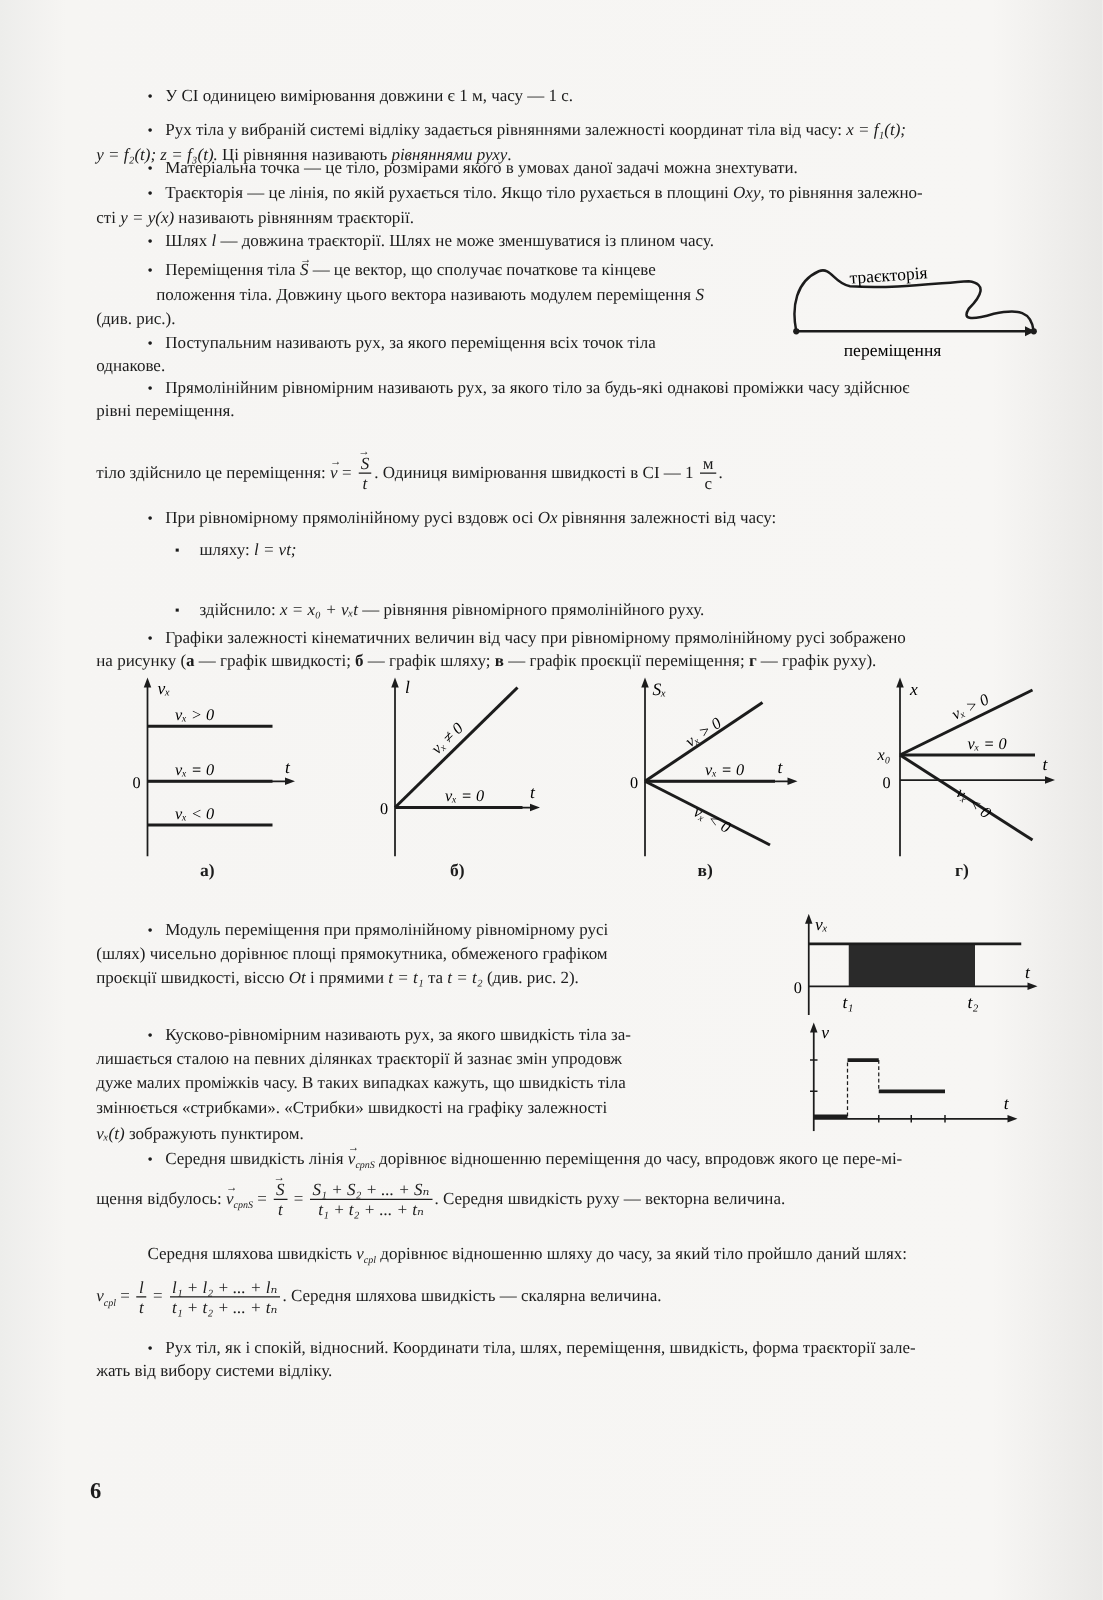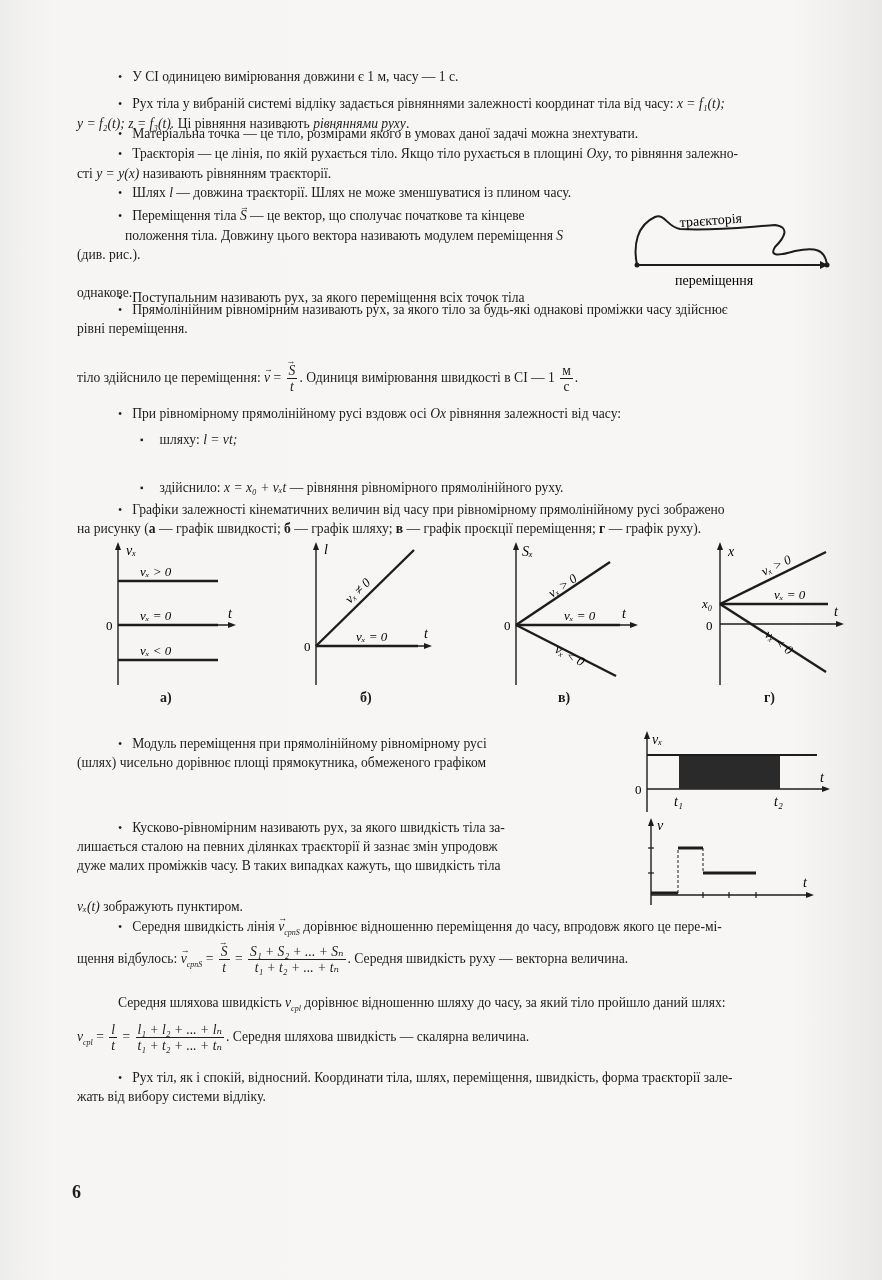--- a/index.html
+++ b/index.html
@@ -33,21 +33,21 @@
 
   <div class="ln bul" style="left:118px;top:144px;"><span>Траєкторія — це лінія, по якій рухається тіло. Якщо тіло рухається в площині </span><i>Oxy</i><span>, то рівняння залежно-</span></div>
   <div class="ln" style="left:77px;top:164px;"><span>сті </span><i>y = y(x)</i><span> називають рівнянням траєкторії.</span></div>
 
   <div class="ln bul" style="left:118px;top:183px;"><span>Шлях </span><i>l</i><span> — довжина траєкторії. Шлях не може зменшуватися із плином часу.</span></div>
 
   <div class="ln bul" style="left:118px;top:206px;"><span>Переміщення тіла </span><i class="vec">S</i><span> — це вектор, що сполучає початкове та кінцеве</span></div>
   <div class="ln" style="left:77px;top:226px;margin-left:48px;"><span>положення тіла. Довжину цього вектора називають модулем переміщення </span><i>S</i></div>
   <div class="ln" style="left:77px;top:245px;"><span>(див. рис.).</span></div>
 
-  <div class="ln bul" style="left:118px;top:264px;margin-top:24px;"><span>Поступальним називають рух, за якого переміщення всіх точок тіла</span></div>
+  <div class="ln bul" style="left:118px;top:264px;"><span>Поступальним називають рух, за якого переміщення всіх точок тіла</span></div>
   <div class="ln" style="left:77px;top:283px;"><span>однакове.</span></div>
 
   <svg style="position:absolute;left:625px;top:205px;" width="215" height="90">
     <path d="M12,60 C8,40 12,20 30,12 C40,8 42,22 55,24 C90,26 120,22 150,20 C165,22 160,32 150,42 C145,50 150,52 170,46 C190,42 200,44 202,60" fill="none" stroke="#1c1c1c" stroke-width="2"></path>
     <line x1="12" y1="60" x2="202" y2="60" stroke="#1c1c1c" stroke-width="2"></line>
     <polygon points="195,56 203,60 195,64" fill="#1c1c1c"></polygon>
     <circle cx="12" cy="60" r="2.5" fill="#1c1c1c"></circle>
     <circle cx="202" cy="60" r="2.5" fill="#1c1c1c"></circle>
     <text x="55" y="22" font-size="14" transform="rotate(-4 55 22)">траєкторія</text>
     <text x="50" y="80" font-size="14">переміщення</text>
@@ -127,20 +127,21 @@
     <text x="6" y="90" font-size="13">0</text>
     <text x="2" y="68" font-size="13" font-style="italic">x₀</text>
     <text x="64" y="36" font-size="13" font-style="italic" transform="rotate(-26 64 36)">vₓ &gt; 0</text>
     <text x="74" y="59" font-size="13" font-style="italic">vₓ = 0</text>
     <text x="64" y="96" font-size="13" font-style="italic" transform="rotate(38 64 96)">vₓ &lt; 0</text>
   </svg>
   <div class="cap" style="left:764px;top:690px;">г)</div>
 
   <div class="ln bul" style="left:118px;top:734px;"><span>Модуль переміщення при прямолінійному рівномірному русі</span></div>
   <div class="ln" style="left:77px;top:753px;"><span>(шлях) чисельно дорівнює площі прямокутника, обмеженого графіком</span></div>
+  <div class="ln" style="left:77px;top:772px;"><span>проєкції швидкості, віссю </span><i>Ot</i><span> і прямими </span><i>t = t₁</i><span>  та  </span><i>t = t₂</i><span> (див. рис. 2).</span></div>
 
   <svg style="position:absolute;left:630px;top:730px;" width="210" height="85">
     <line x1="17" y1="82" x2="17" y2="4" stroke="#1c1c1c" stroke-width="1.4"></line>
     <polygon points="14,9 17,1 20,9" fill="#1c1c1c"></polygon>
     <line x1="17" y1="59" x2="196" y2="59" stroke="#1c1c1c" stroke-width="1.4"></line>
     <polygon points="192,56 200,59 192,62" fill="#1c1c1c"></polygon>
     <rect x="49" y="25" width="101" height="34" fill="#2a2a2a"></rect>
     <line x1="17" y1="25" x2="187" y2="25" stroke="#1c1c1c" stroke-width="2.2"></line>
     <text x="22" y="14" font-size="14" font-style="italic">vₓ</text>
     <text x="190" y="52" font-size="14" font-style="italic">t</text>
@@ -164,20 +165,21 @@
     <line x1="33" y1="33" x2="58" y2="33" stroke="#1c1c1c" stroke-width="3"></line>
     <line x1="58" y1="33" x2="58" y2="58" stroke="#1c1c1c" stroke-width="1" stroke-dasharray="3,2"></line>
     <line x1="58" y1="58" x2="111" y2="58" stroke="#1c1c1c" stroke-width="3"></line>
     <text x="12" y="15" font-size="14" font-style="italic">v</text>
     <text x="158" y="72" font-size="14" font-style="italic">t</text>
   </svg>
 
   <div class="ln bul" style="left:118px;top:818px;"><span>Кусково-рівномірним називають рух, за якого швидкість тіла за-</span></div>
   <div class="ln" style="left:77px;top:837px;"><span>лишається сталою на певних ділянках траєкторії й зазнає змін упродовж</span></div>
   <div class="ln" style="left:77px;top:856px;"><span>дуже малих проміжків часу. В таких випадках кажуть, що швидкість тіла</span></div>
+  <div class="ln" style="left:77px;top:876px;"><span>змінюється «стрибками». «Стрибки» швидкості на графіку залежності</span></div>
   <div class="ln" style="left:77px;top:897px;"><i>vₓ(t)</i><span> зображують пунктиром.</span></div>
 
   <div class="ln bul" style="left:118px;top:917px;"><span>Середня швидкість лінія </span><i class="vec">v</i><sub style="font-size:8px;font-style:italic;">српS</sub><span> дорівнює відношенню переміщення до часу, впродовж якого це пере-мі-</span></div>
   <div class="ln" style="left:77px;top:944px;line-height:30px;"><span>щення відбулось: </span><i class="vec">v</i><sub style="font-size:8px;font-style:italic;">српS</sub> = <span class="frac"><i class="num vec">S</i><i class="den">t</i></span> = <span class="frac"><i class="num">S₁ + S₂ + ... + Sₙ</i><i class="den">t₁ + t₂ + ... + tₙ</i></span><span>. Середня швидкість руху — векторна величина.</span></div>
 
   <div class="ln" style="left:118px;top:993px;"><span>Середня шляхова швидкість </span><i>v</i><sub style="font-size:8px;font-style:italic;">срl</sub><span> дорівнює відношенню шляху до часу, за який тіло пройшло даний шлях:</span></div>
   <div class="ln" style="left:77px;top:1022px;line-height:30px;"><i>v</i><sub style="font-size:8px;font-style:italic;">срl</sub> = <span class="frac"><i class="num">l</i><i class="den">t</i></span> = <span class="frac"><i class="num">l₁ + l₂ + ... + lₙ</i><i class="den">t₁ + t₂ + ... + tₙ</i></span><span>. Середня шляхова швидкість — скалярна величина.</span></div>
 
   <div class="ln bul" style="left:118px;top:1068px;"><span>Рух тіл, як і спокій, відносний. Координати тіла, шлях, переміщення, швидкість, форма траєкторії зале-</span></div>
   <div class="ln" style="left:77px;top:1087px;"><span>жать від вибору системи відліку.</span></div>

